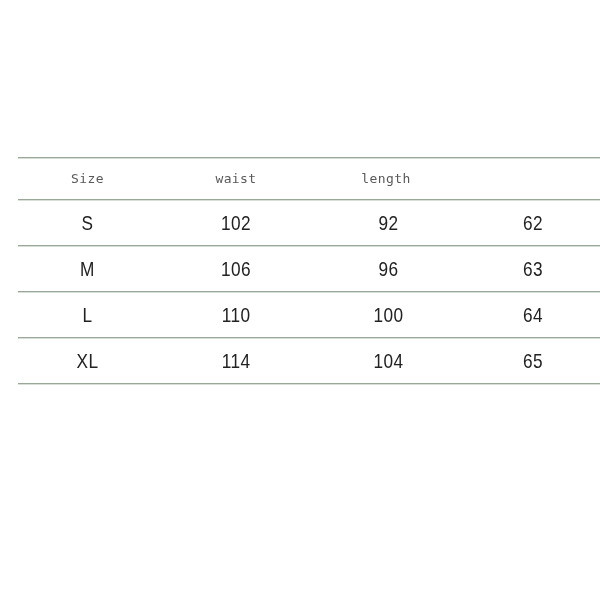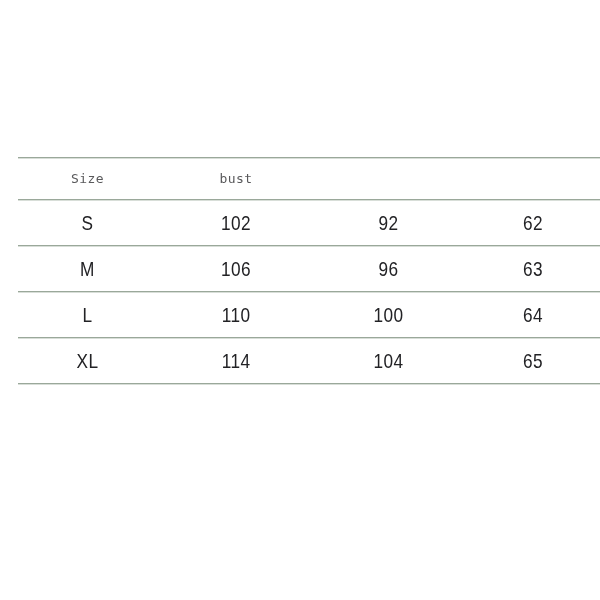--- a/index.html
+++ b/index.html
@@ -71,21 +71,22 @@
 </style>
 </head>
 <body>
 
 <div id="size-chart">
 
   <div class="rule"></div>
 
   <div class="row header-row">
     <div class="cell col-size">Size</div>
-    <div class="cell col-bust">bust</div>
+    <div class="cell col-bust">waist</div>
+    <div class="cell col-length">length</div>
   </div>
 
   <div class="rule"></div>
 
   <div class="row data-row">
     <div class="cell col-size">S</div>
     <div class="cell col-bust">102</div>
     <div class="cell col-waist">92</div>
     <div class="cell col-length">62</div>
   </div>

